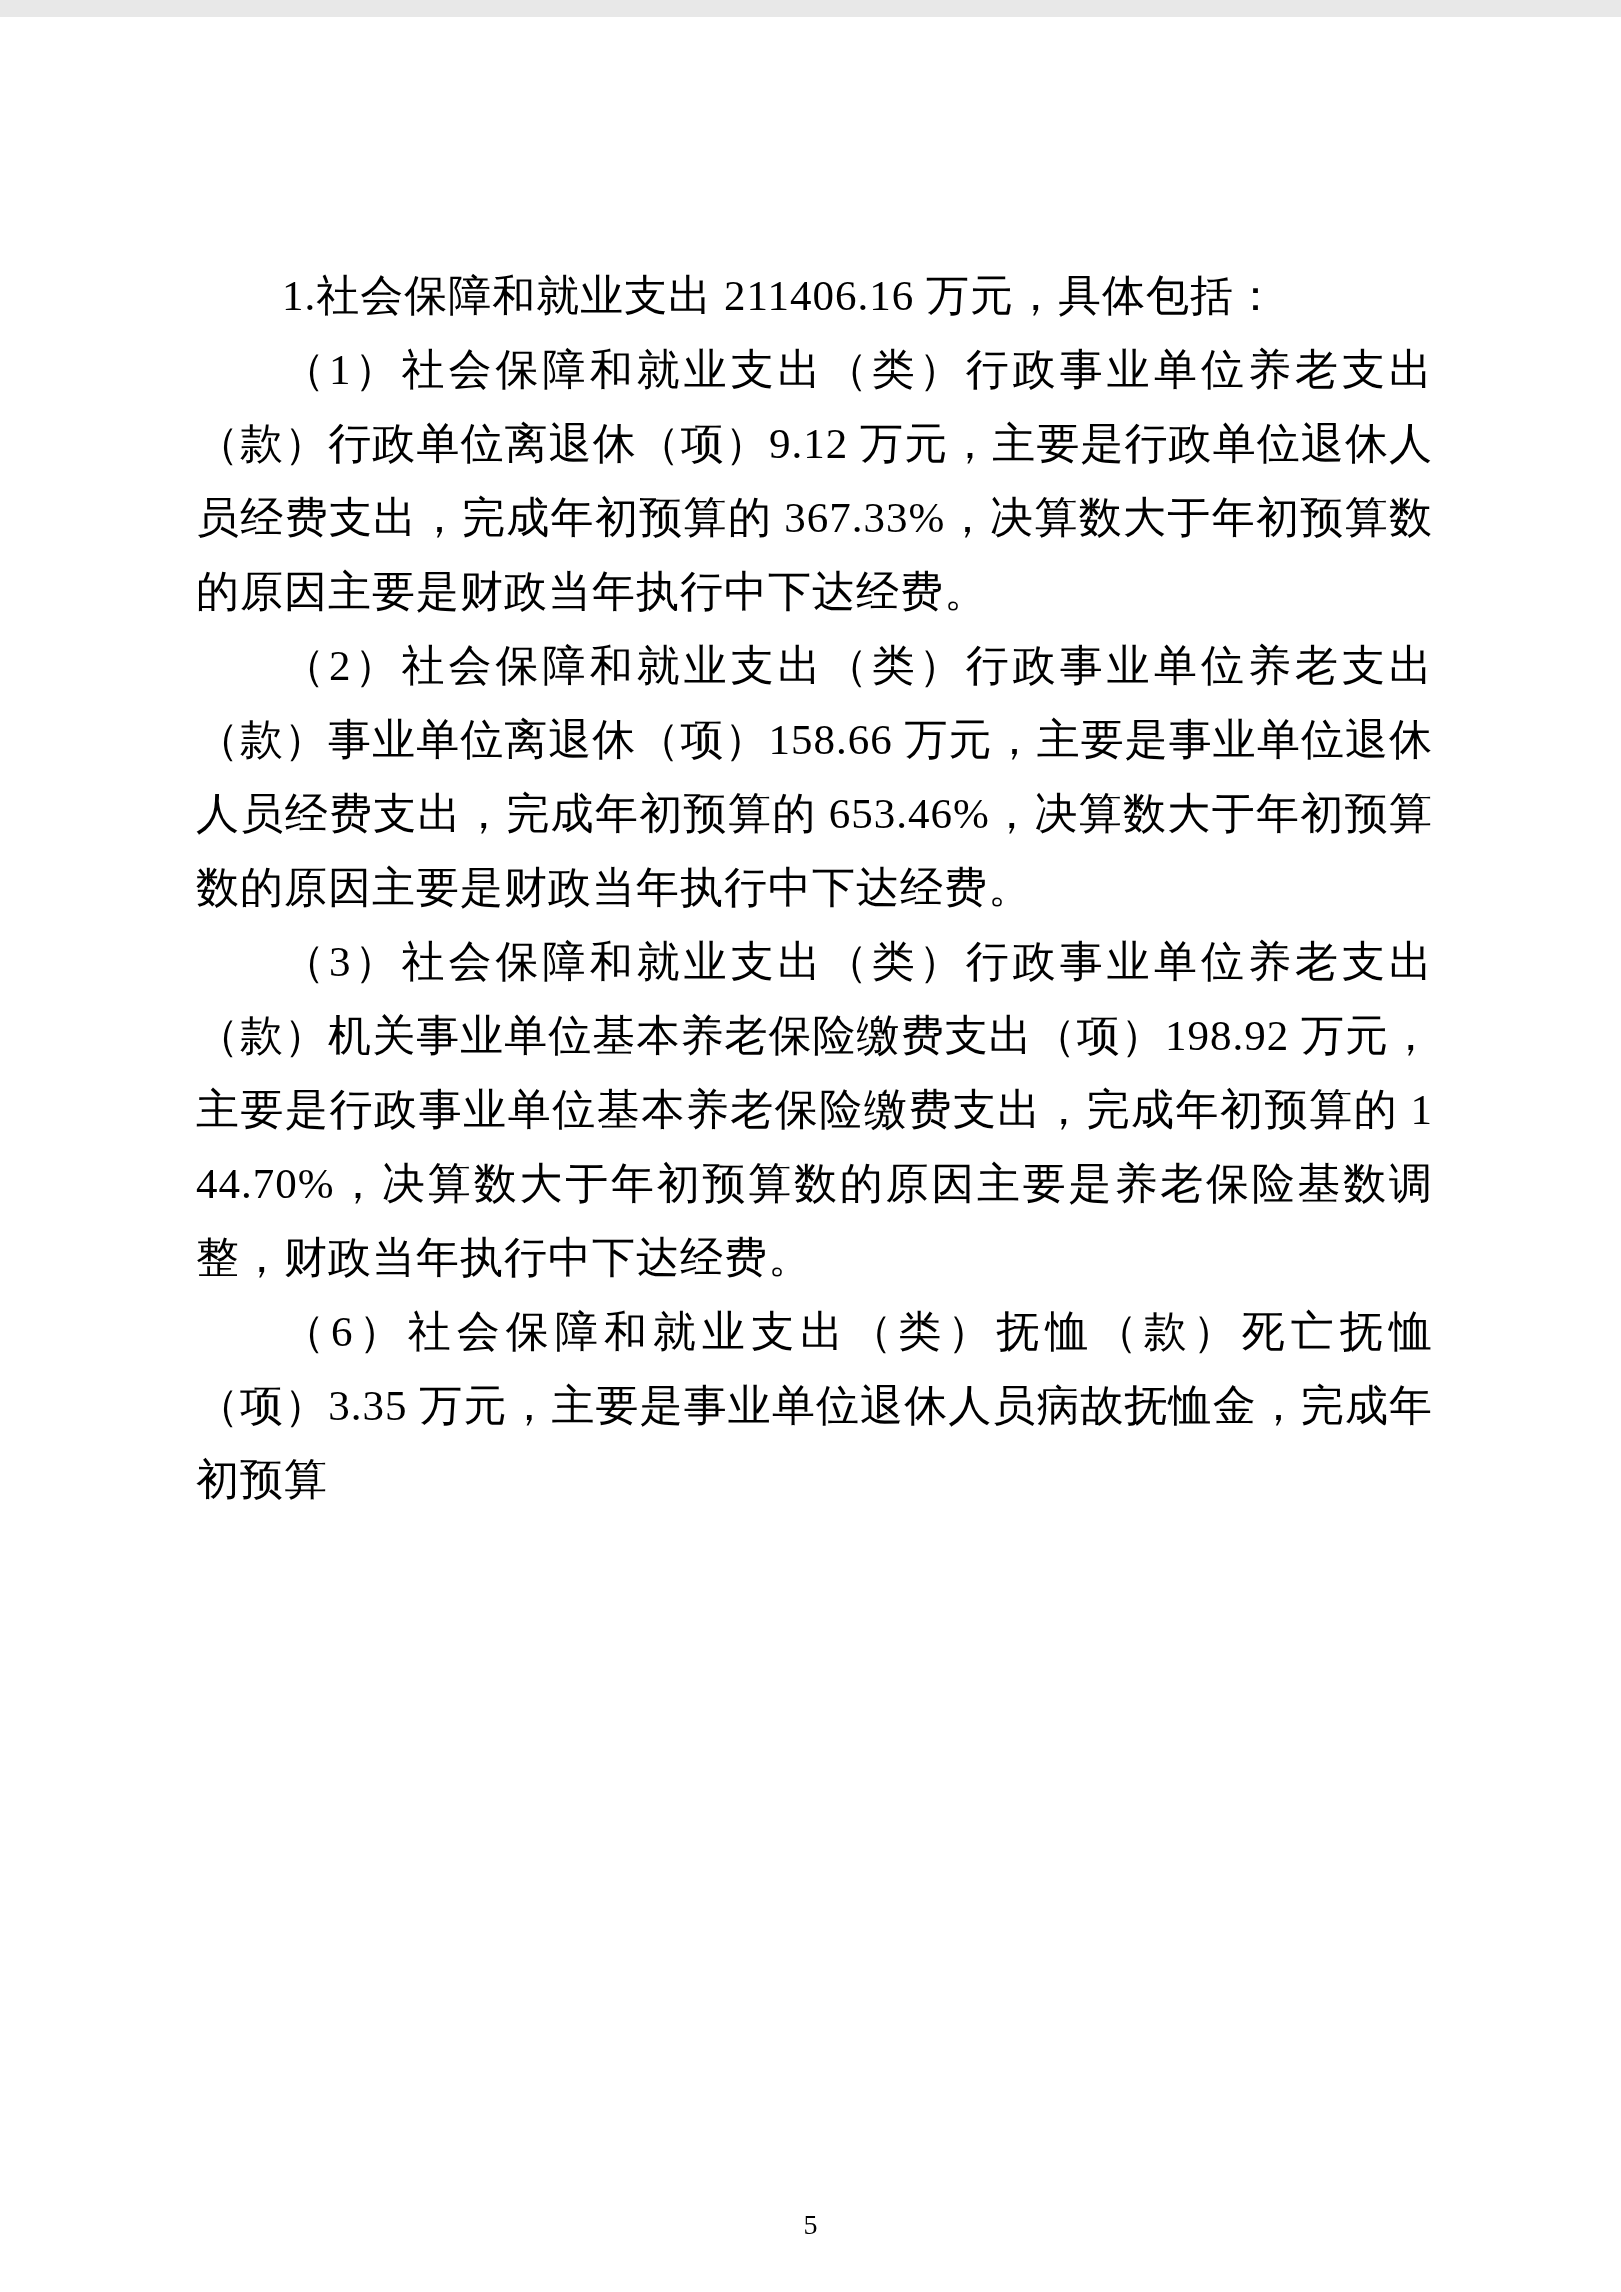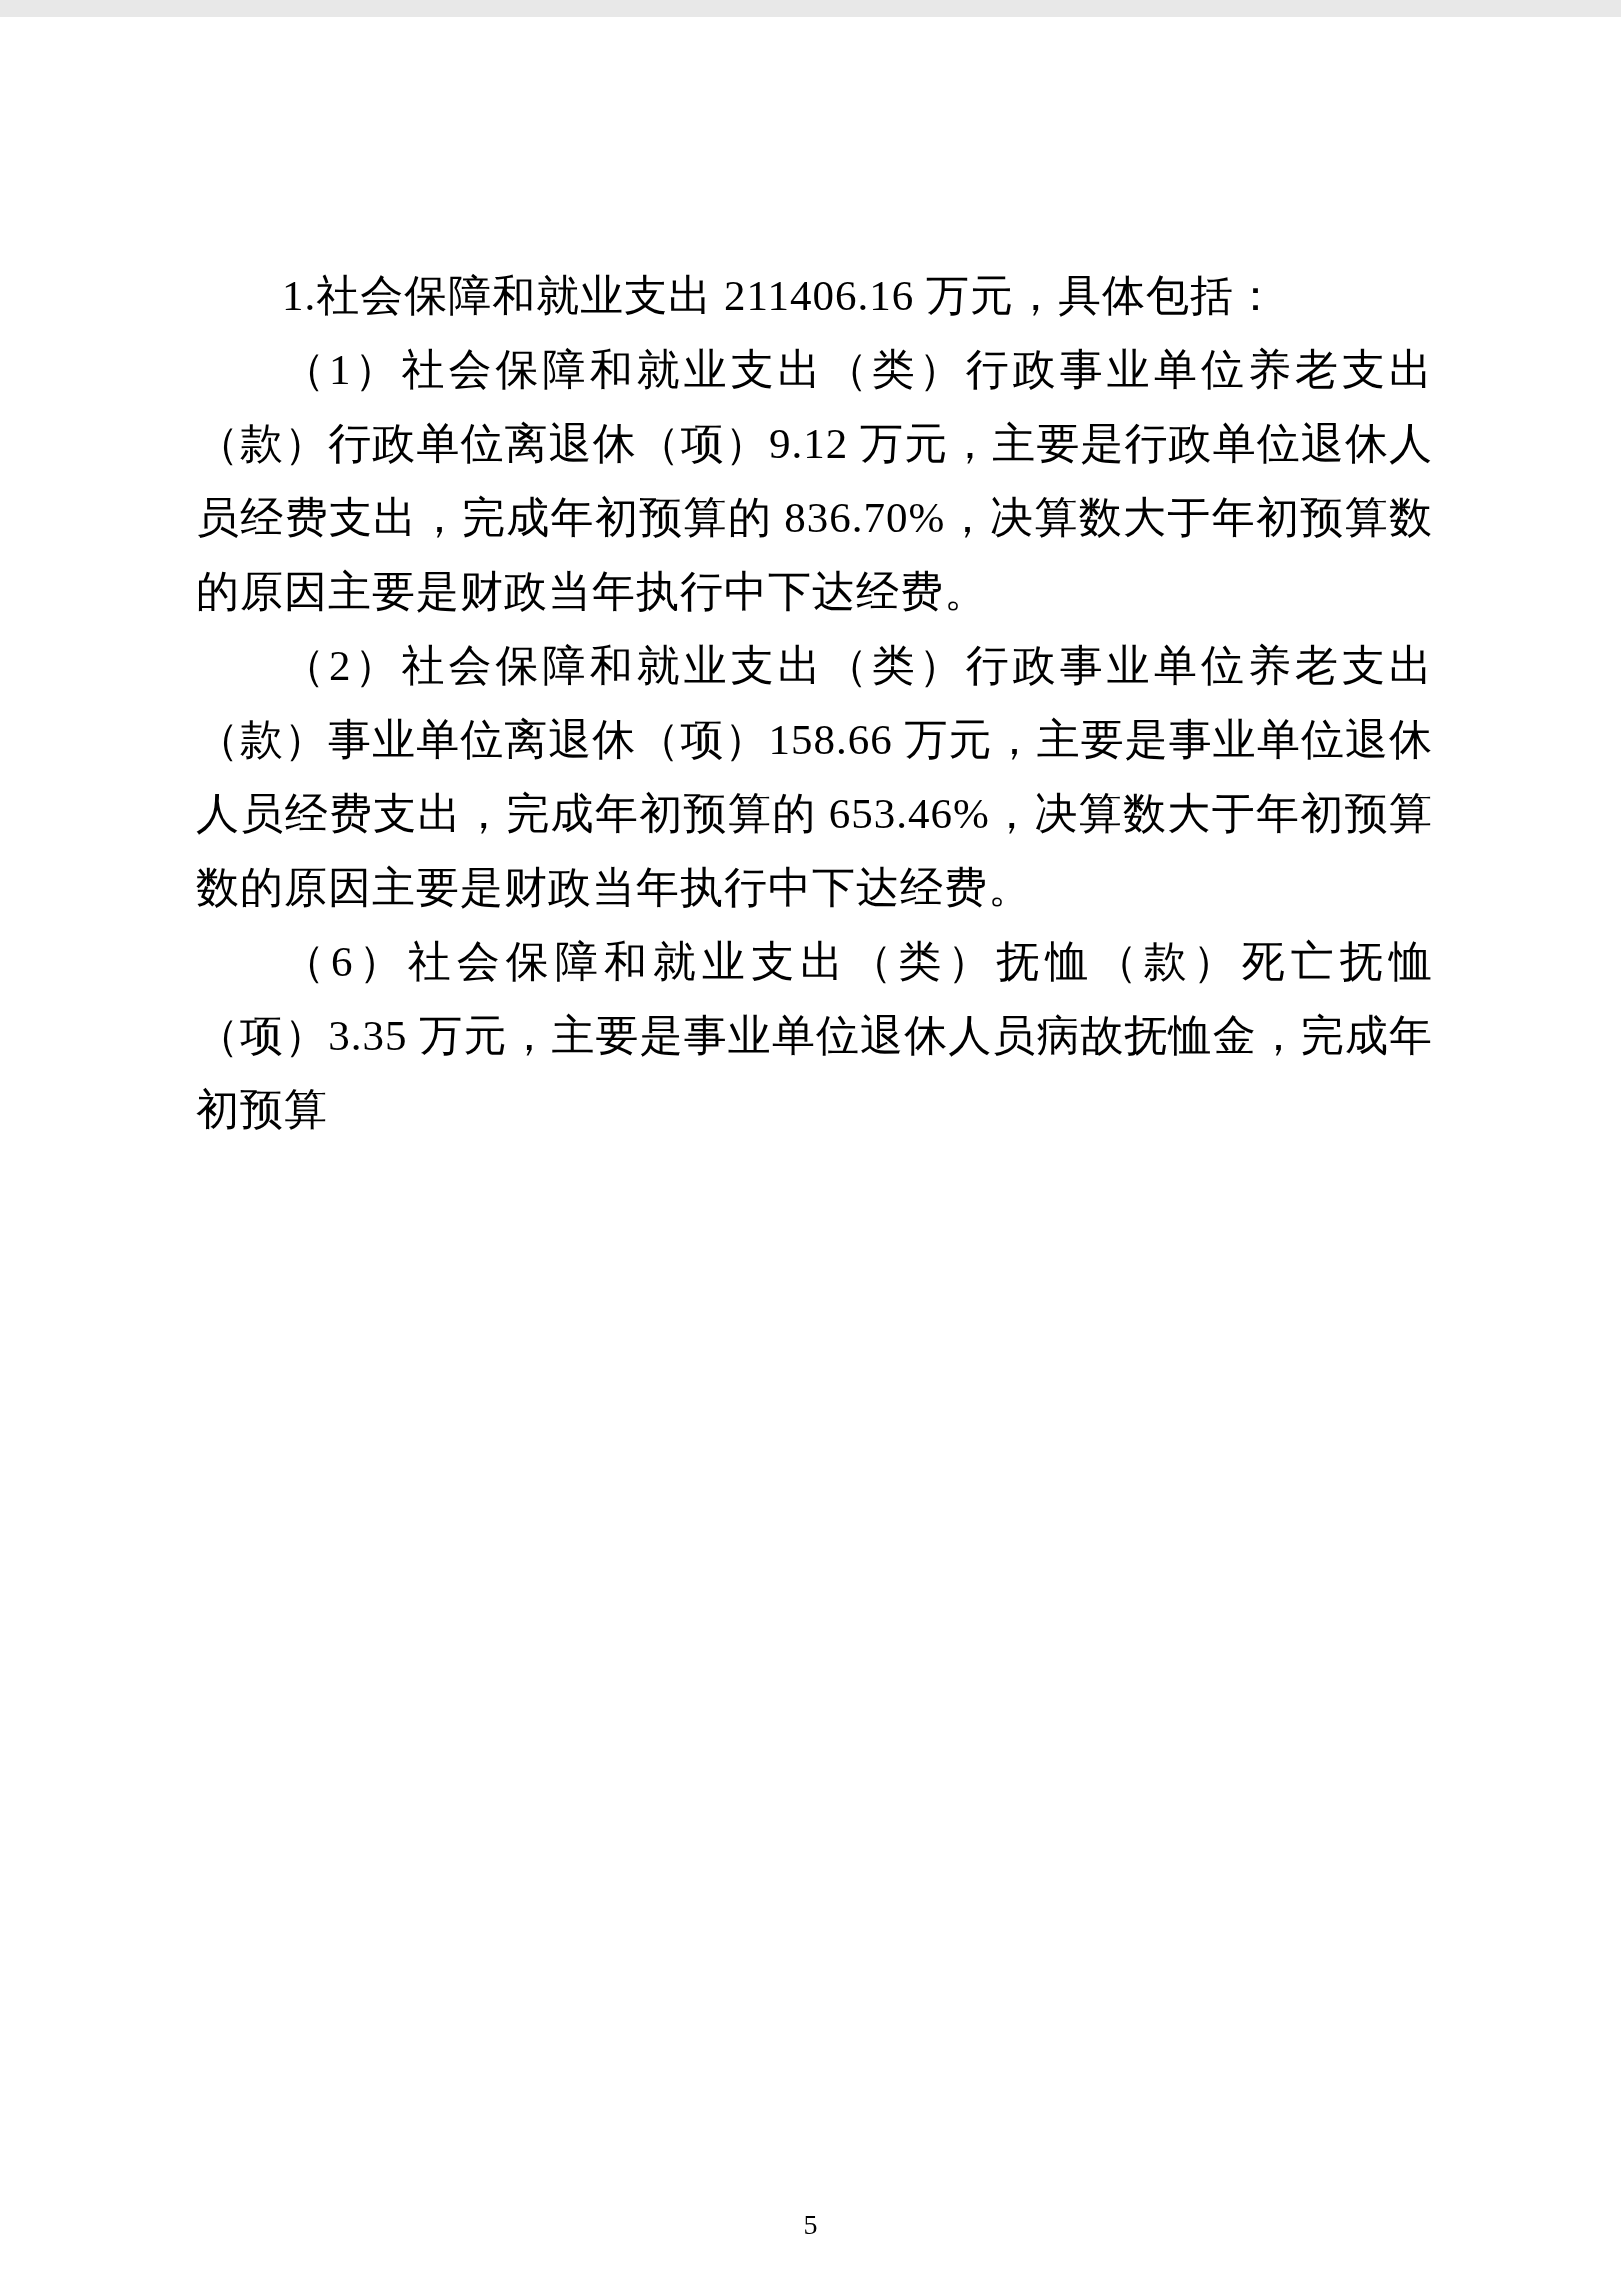--- a/index.html
+++ b/index.html
@@ -44,19 +44,20 @@
     line-height: 35px;
     color: #000000;
   }
 </style>
 </head>
 <body>
 
 <div class="page">
   <div class="content">
     <p>1.社会保障和就业支出 211406.16 万元，具体包括：</p>
-    <p>（1）社会保障和就业支出（类）行政事业单位养老支出（款）行政单位离退休（项）9.12 万元，主要是行政单位退休人员经费支出，完成年初预算的 836.70%，决算数大于年初预算数的原因主要是财政当年执行中下达经费。</p>
+    <p>（1）社会保障和就业支出（类）行政事业单位养老支出（款）行政单位离退休（项）9.12 万元，主要是行政单位退休人员经费支出，完成年初预算的 367.33%，决算数大于年初预算数的原因主要是财政当年执行中下达经费。</p>
     <p>（2）社会保障和就业支出（类）行政事业单位养老支出（款）事业单位离退休（项）158.66 万元，主要是事业单位退休人员经费支出，完成年初预算的 653.46%，决算数大于年初预算数的原因主要是财政当年执行中下达经费。</p>
+    <p>（3）社会保障和就业支出（类）行政事业单位养老支出（款）机关事业单位基本养老保险缴费支出（项）198.92 万元，主要是行政事业单位基本养老保险缴费支出，完成年初预算的 144.70%，决算数大于年初预算数的原因主要是养老保险基数调整，财政当年执行中下达经费。</p>
     <p>（6）社会保障和就业支出（类）抚恤（款）死亡抚恤（项）3.35 万元，主要是事业单位退休人员病故抚恤金，完成年初预算</p>
   </div>
   <div class="footer">5</div>
 </div>
 
 
 </body></html>

